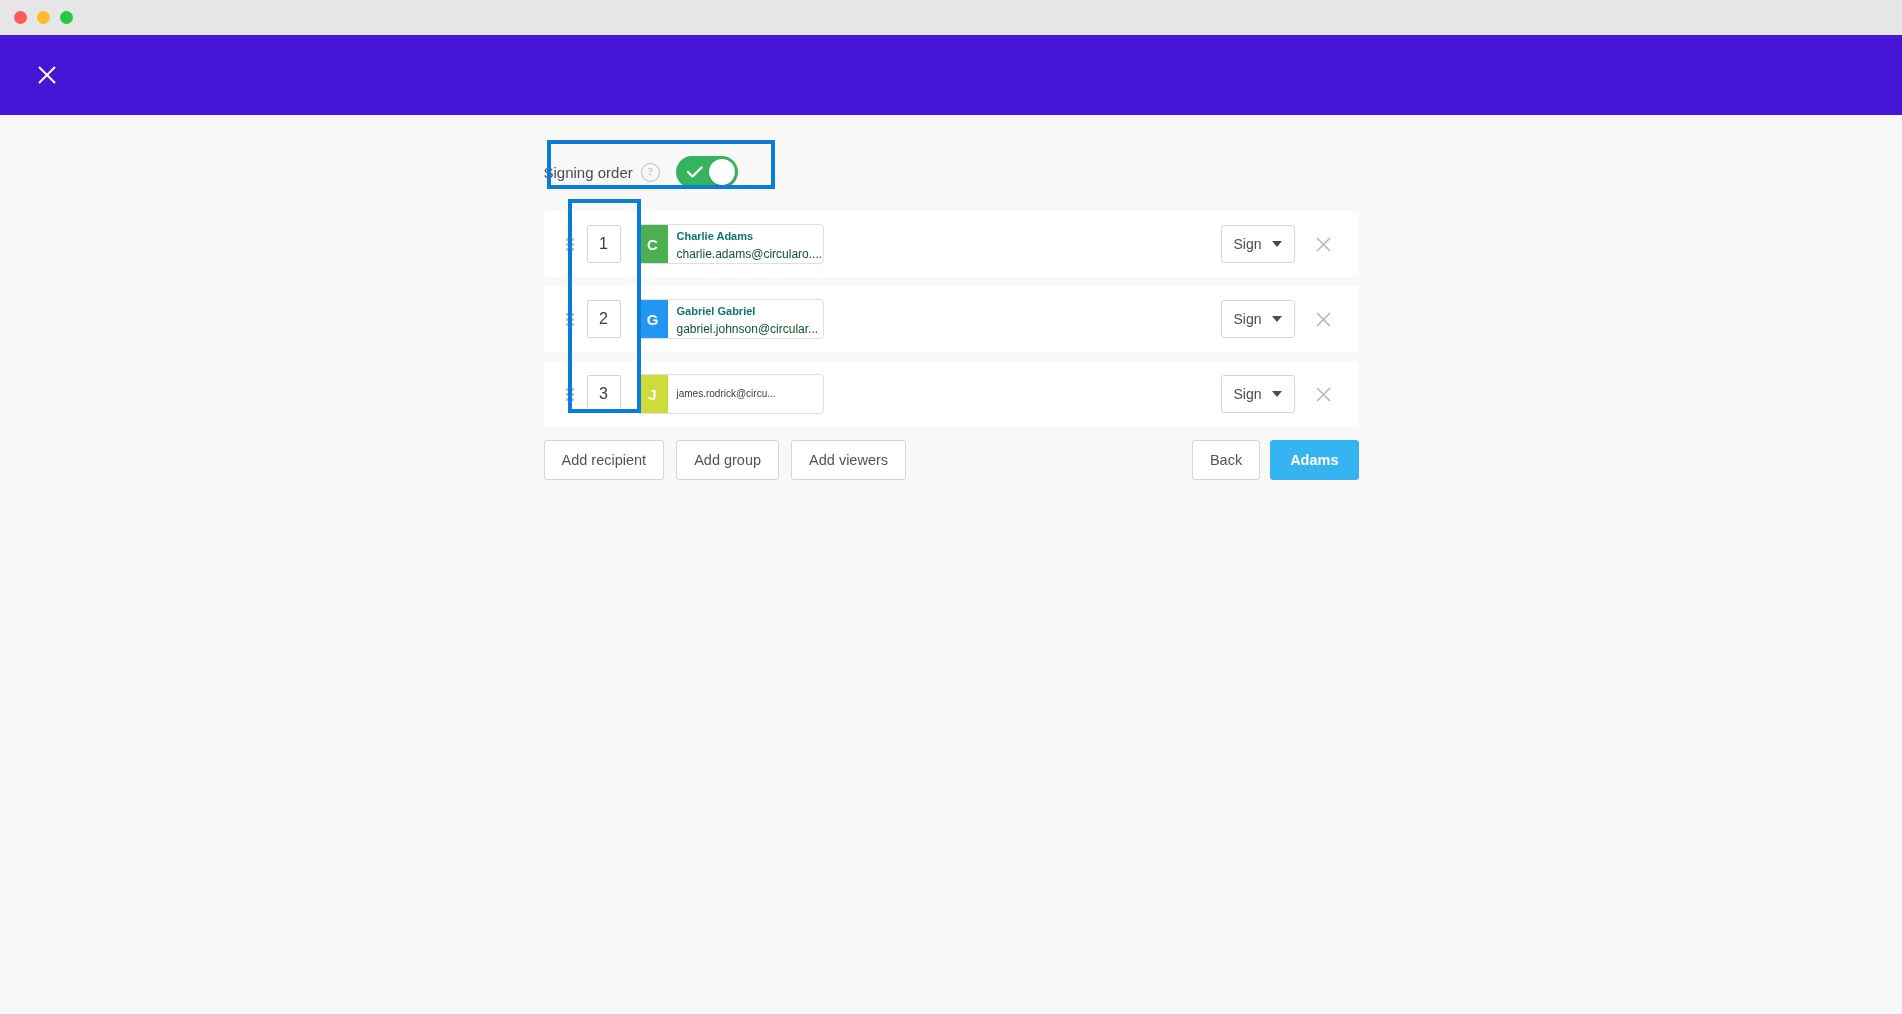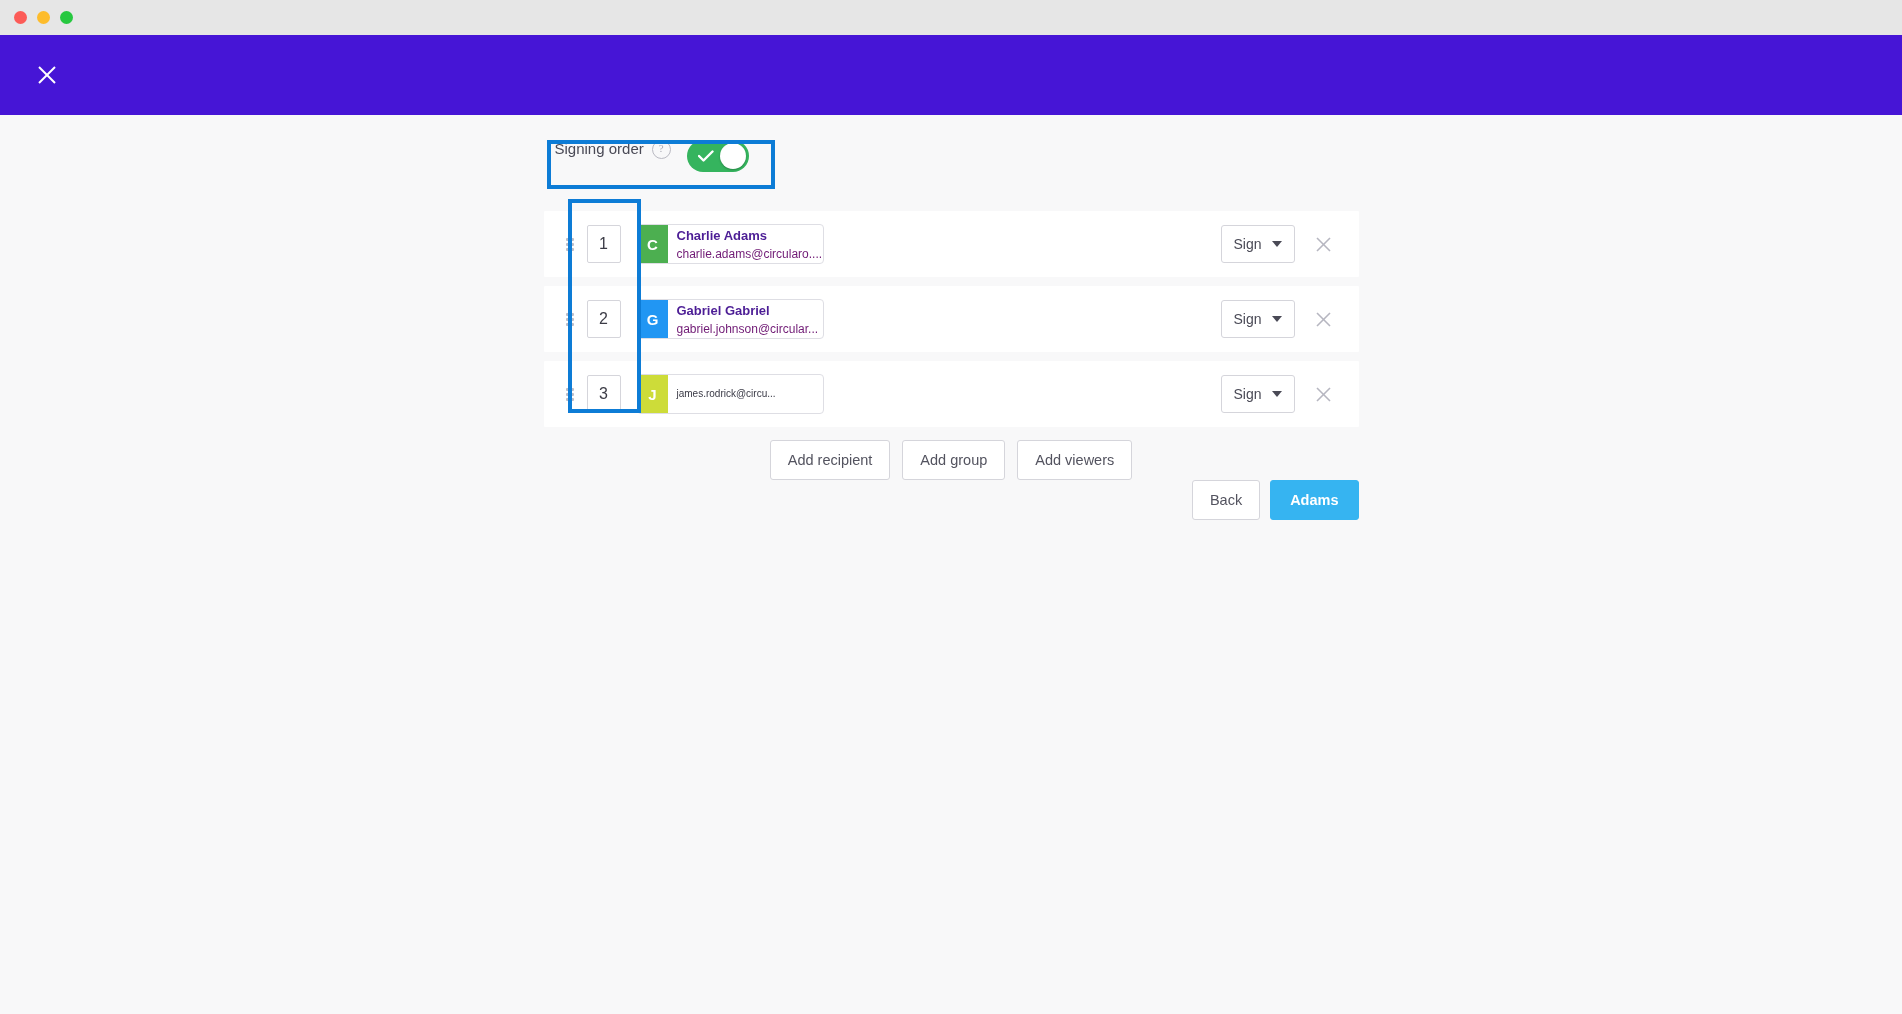--- a/index.html
+++ b/index.html
@@ -77,22 +77,22 @@
   .content-wrap {
     width: 815px;
     margin: 0 auto;
     padding-top: 25px;
     position: relative;
   }
 
   
   .signing-order-row {
     display: flex;
+    align-items: center;
     height: 64px;
-    margin-left: 11px;
     width: 218px;
     box-sizing: border-box;
   }
   .signing-order-label {
     font-size: 15px;
     color: #4a4a56;
     margin-right: 8px;
     white-space: nowrap;
   }
   .help-icon {
@@ -208,31 +208,31 @@
     color: #ffffff;
     font-size: 15px;
     font-weight: bold;
   }
   .chip-text {
     padding: 0 9px;
     overflow: hidden;
     min-width: 0;
   }
   .chip-name {
-    font-size: 13px;
-    color: #4c1d95;
+    font-size: 11px;
+    color: #0f766e;
     font-weight: bold;
     line-height: 15px;
     white-space: nowrap;
     overflow: hidden;
     text-overflow: ellipsis;
   }
   .chip-email {
     font-size: 12px;
-    color: #701a75;
+    color: #14532d;
     line-height: 15px;
     white-space: nowrap;
     overflow: hidden;
     text-overflow: ellipsis;
   }
   .chip-email-only {
     font-size: 10px;
     color: #3a3a46;
     line-height: 40px;
     white-space: nowrap;
@@ -270,23 +270,22 @@
     margin-left: 12px;
     display: flex;
     align-items: center;
     justify-content: center;
     cursor: pointer;
   }
 
   
   .footer {
     display: flex;
-    align-items: center;
+    align-items: flex-start;
     margin-top: 13px;
-    flex-direction: column;
   }
   .btn {
     border: 1px solid #d5d5db;
     background: #ffffff;
     color: #53535f;
     border-radius: 3px;
     height: 40px;
     padding: 0 17px;
     font-size: 14.5px;
     font-family: "Liberation Sans", sans-serif;

